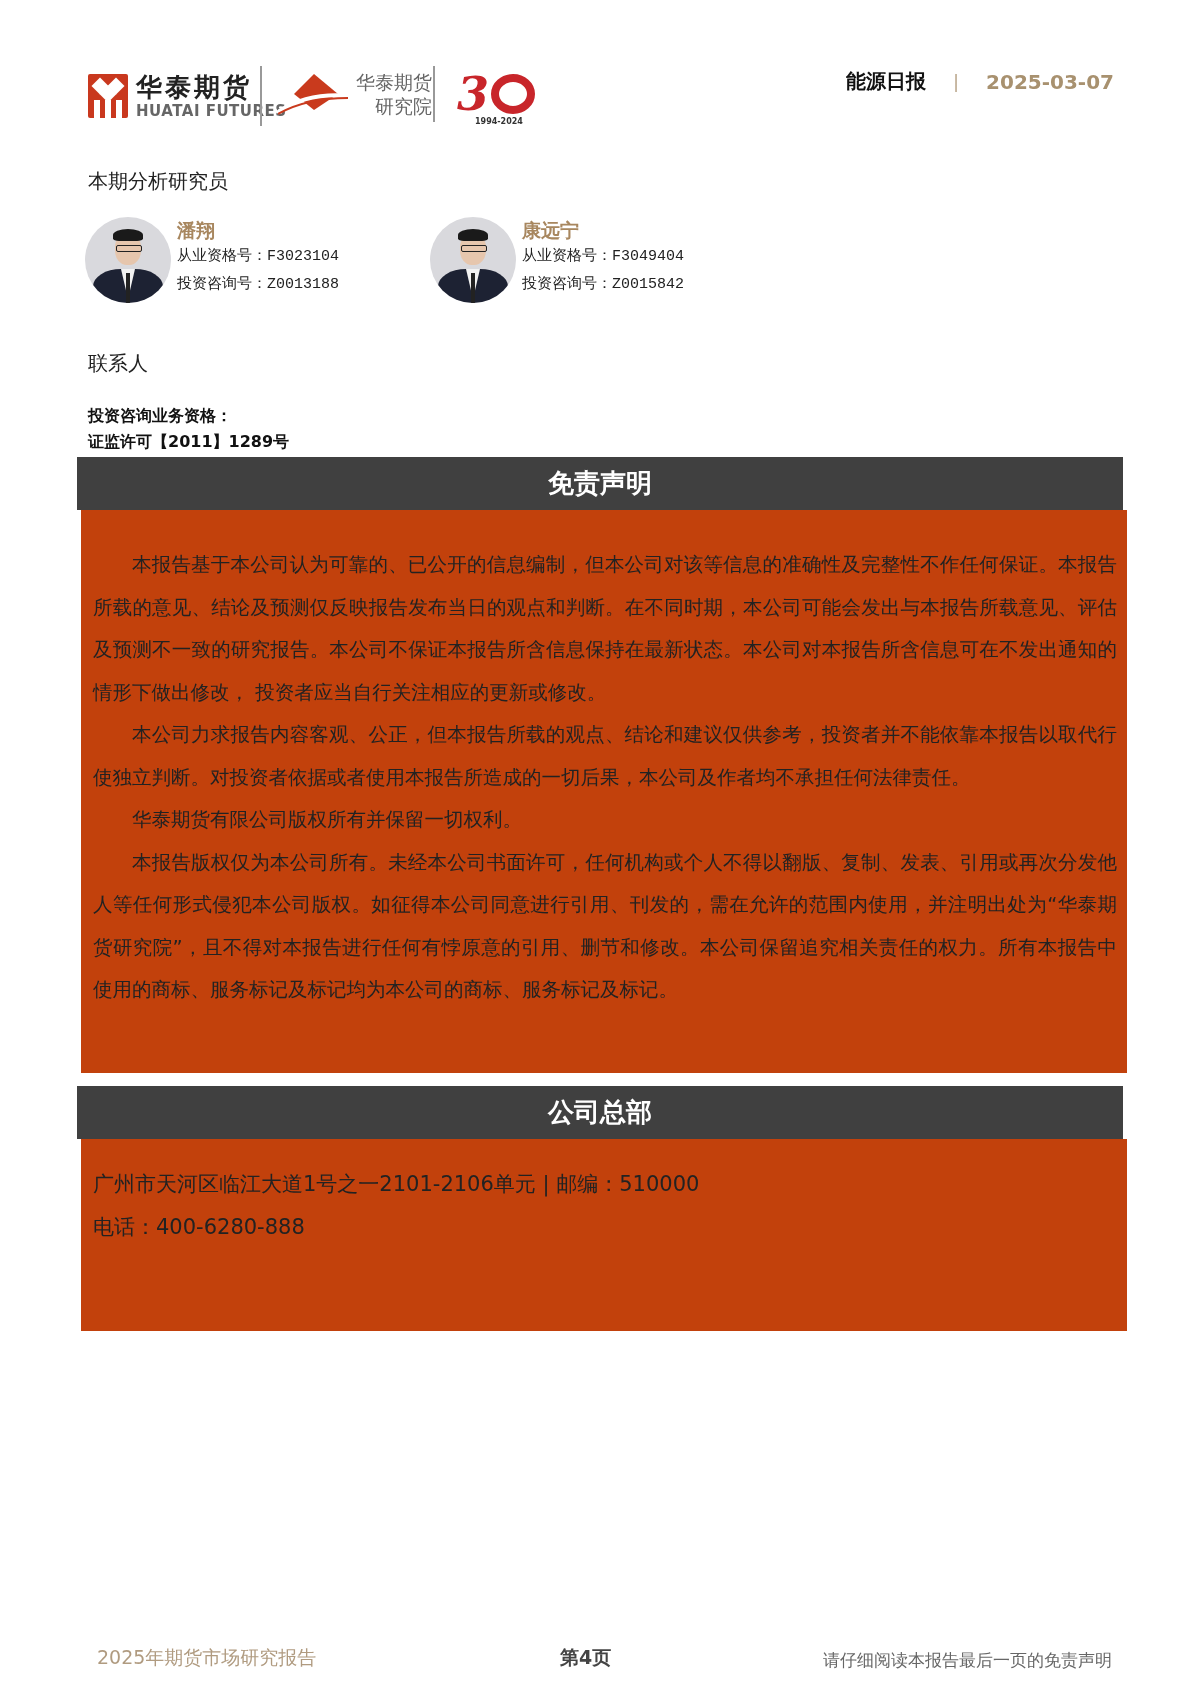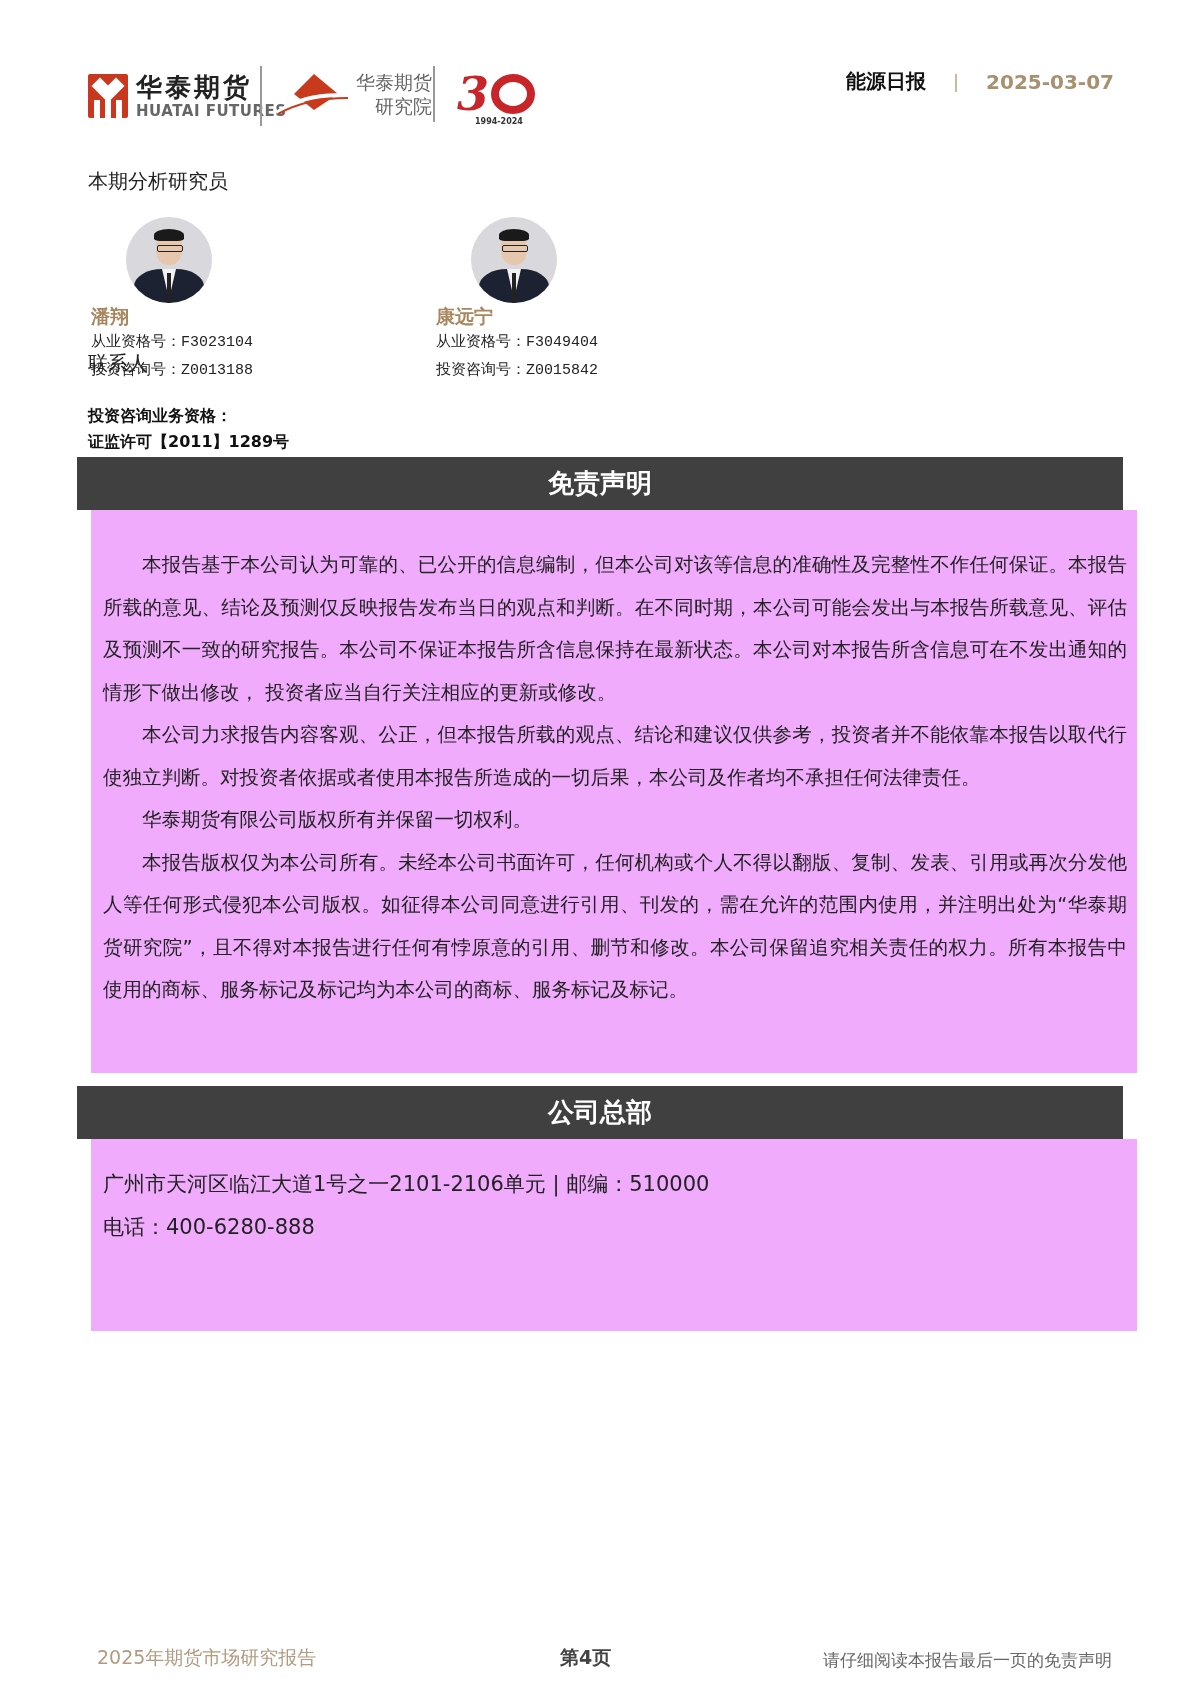--- a/index.html
+++ b/index.html
@@ -17,35 +17,35 @@
   .inst{left:278px;top:70px;display:flex;align-items:center;}
   .inst-mark{width:72px;height:44px;position:relative;}
   .inst-text{font-size:19px;color:#666;line-height:24px;text-align:right;margin-left:6px;}
   .anniv{left:455px;top:66px;width:90px;height:62px;}
   .hdr-right{right:86px;top:68px;font-size:20px;display:flex;align-items:center;gap:21px;}
   .hdr-title{font-weight:bold;color:#111;}
   .hdr-sep{color:#b9a58a;margin:0 6px;font-size:18px;}
   .hdr-date{color:#a8916f;font-weight:bold;}
   
   .section-label{font-size:20px;color:#222;}
-  .analyst{display:flex;align-items:center;flex-direction:column;}
+  .analyst{display:flex;align-items:flex-start;}
   .avatar{width:86px;height:86px;border-radius:50%;background:#d9d9dd;position:relative;overflow:hidden;}
   .avatar .head{position:absolute;left:30px;top:16px;width:26px;height:32px;background:#e6c6ad;border-radius:45%;}
   .avatar .hair{position:absolute;left:28px;top:12px;width:30px;height:12px;background:#1a1a1a;border-radius:50% 50% 20% 20%;}
   .avatar .glasses{position:absolute;left:31px;top:28px;width:24px;height:5px;border:1.5px solid #222;border-radius:2px;}
   .avatar .body{position:absolute;left:8px;top:52px;width:70px;height:44px;background:#1d2233;border-radius:40% 40% 0 0;}
   .avatar .shirt{position:absolute;left:36px;top:52px;width:14px;height:30px;background:#f2f2f2;clip-path:polygon(0 0,100% 0,50% 100%);}
   .avatar .tie{position:absolute;left:41px;top:56px;width:4px;height:30px;background:#222;}
   .ainfo{margin-left:6px;}
   .aname{font-size:19px;font-weight:bold;color:#a8875f;line-height:26px;}
   .aline{font-family:Liberation Mono, monospace;font-size:15px;color:#222;line-height:28px;}
   .bold-line{font-size:16px;font-weight:bold;color:#111;}
   
   .redbar{left:77px;width:1046px;height:53px;background:#404040;color:#fff;font-size:26px;font-weight:bold;display:flex;align-items:center;justify-content:center;}
-  .graybox{left:91px;width:1046px;background:#f0abfc;}
+  .graybox{left:81px;width:1046px;background:#c2410c;}
   .para{font-size:19.5px;color:#222;line-height:42.5px;margin:0;text-indent:2em;text-align:justify;}
   .disc{padding:34px 10px 0 12px;box-sizing:border-box;}
   .hq{padding:24px 12px 0 12px;box-sizing:border-box;}
   .hq-line{font-size:21px;color:#222;line-height:43px;}
   
   .footer{top:1645px;font-size:19px;}
   .f-left{left:97px;color:#b09b80;}
   .f-mid{left:560px;font-weight:bold;color:#444;}
   .f-right{right:88px;color:#666;font-size:17px;top:1649px;}
 </style>

